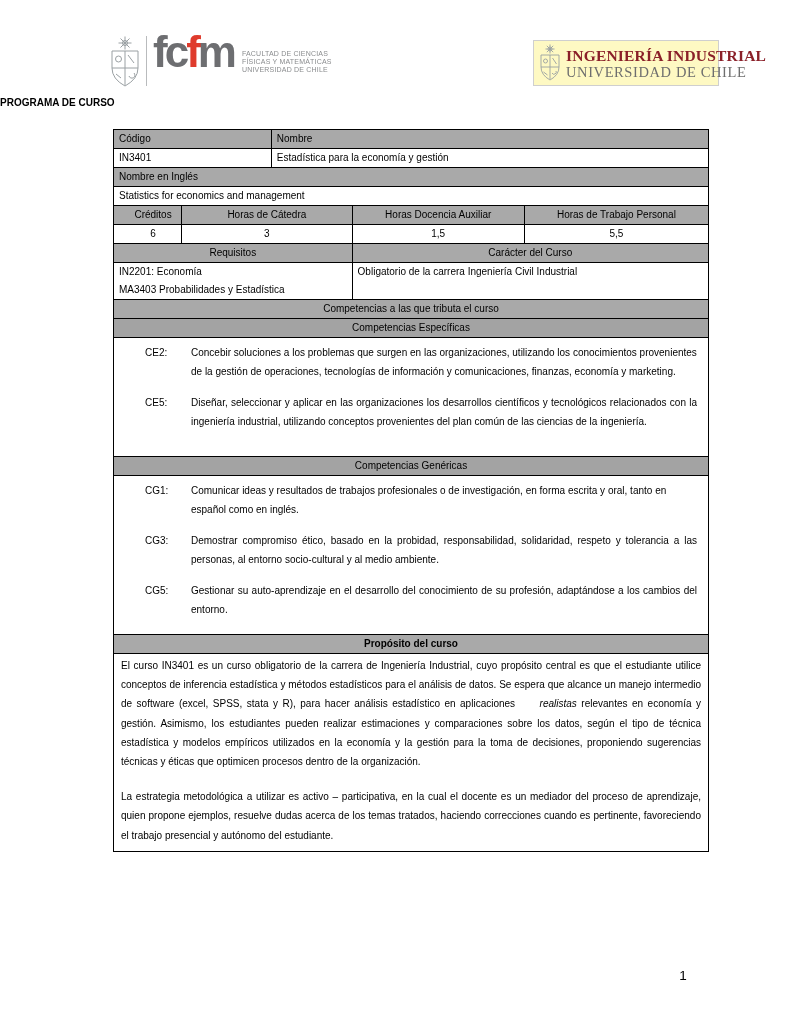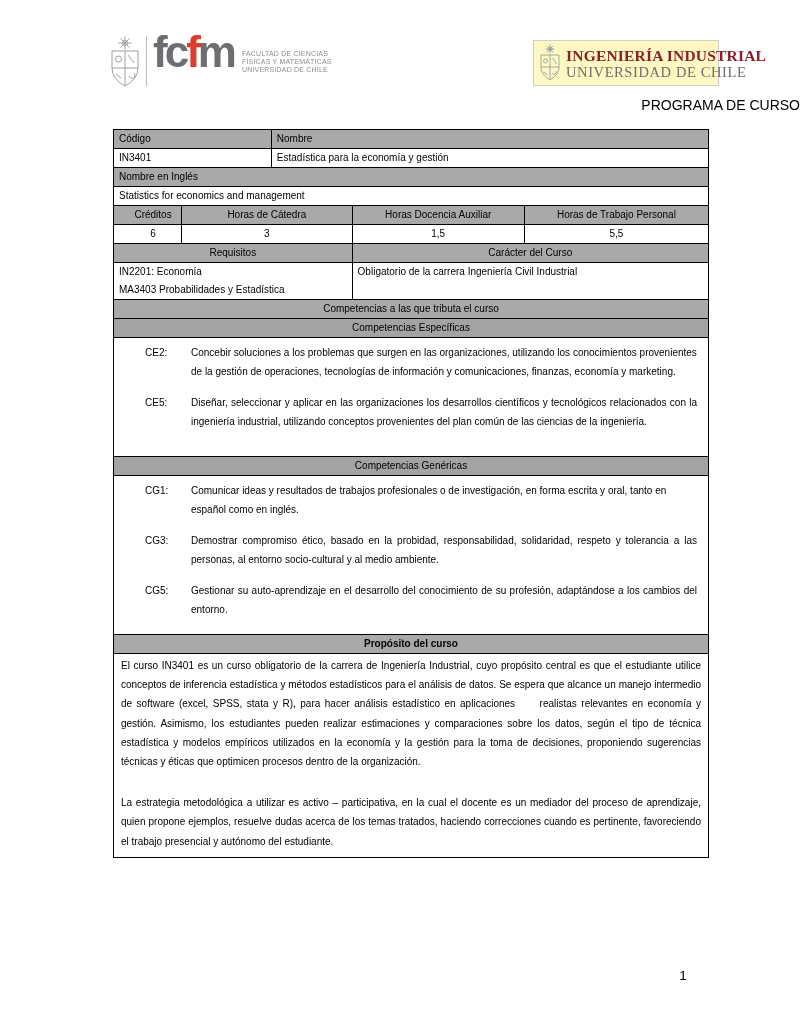--- a/index.html
+++ b/index.html
@@ -18,22 +18,22 @@
                 color:#8a8c8e;letter-spacing:.2px;white-space:nowrap;}
   .dii-logo{position:absolute;left:533px;top:40px;width:186px;height:46px;
             border:1px solid #cfcfcf;display:flex;align-items:center;padding:2px 4px;
             box-sizing:border-box;background:#fef9c3;}
   .dii-crest{width:24px;height:38px;flex:none;}
   .dii-text{margin-left:4px;font-family:"Liberation Serif",serif;white-space:nowrap;}
   .dii-line1{font-size:15.5px;font-weight:bold;color:#8a2029;line-height:17px;letter-spacing:.2px;}
   .dii-line2{font-size:14.5px;color:#6e6e6e;line-height:16px;letter-spacing:.6px;}
 
   
-  .doc-title{position:absolute;left:0;top:97px;width:100%;text-align:right;
-             font-size:14px;font-weight:normal;}
+  .doc-title{position:absolute;left:0;top:97px;width:100%;text-align:left;
+             font-size:10px;font-weight:bold;}
 
   
   .tbl{position:absolute;left:113px;top:129px;width:596px;box-sizing:border-box;
        border:1.5px solid #000;font-size:10px;}
   .r{display:flex;border-top:1px solid #000;}
   .r:first-child{border-top:none;}
   .cell{box-sizing:border-box;padding:0 5px;line-height:18px;min-height:18px;}
   .cell + .cell{border-left:1px solid #000;}
   .gray{background:#a9a9a9;}
   .lgray{background:#a3a3a3;}
@@ -48,22 +48,22 @@
   
   .comp-block{padding:6px 0 2px 0;min-height:118px;}
   .comp{display:flex;padding:0 11px 0 31px;margin-bottom:13px;line-height:18.5px;}
   .comp .code{width:46px;flex:none;}
   .comp .text{flex:1;}
   .jt{text-align:justify;}
 
   
   .prop-block{padding:2px 7px 6px 7px;line-height:19.2px;text-align:justify;}
   .prop-block p{margin:0;}
-  .prop-block p + p{margin-top:22px;}
-  .it{margin-left:20px;}
+  .prop-block p + p{margin-top:16px;}
+  .it{font-style:italic;margin-left:20px;}
 
   
   .pagenum{position:absolute;left:676px;top:968px;width:14px;text-align:center;font-size:13.5px;}
 </style>
 </head>
 <body>
 
 <div class="page">
 
   <div class="logos">

